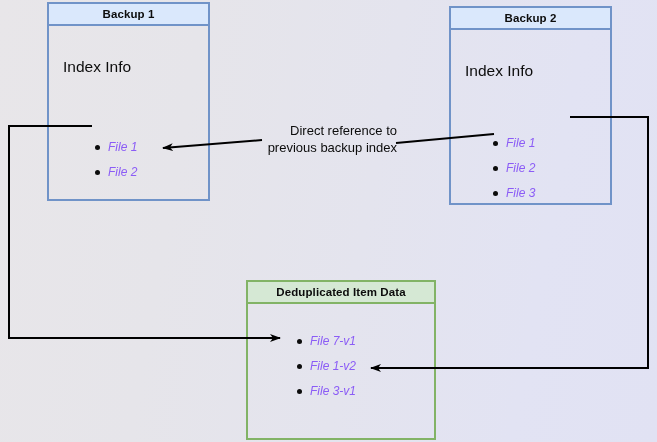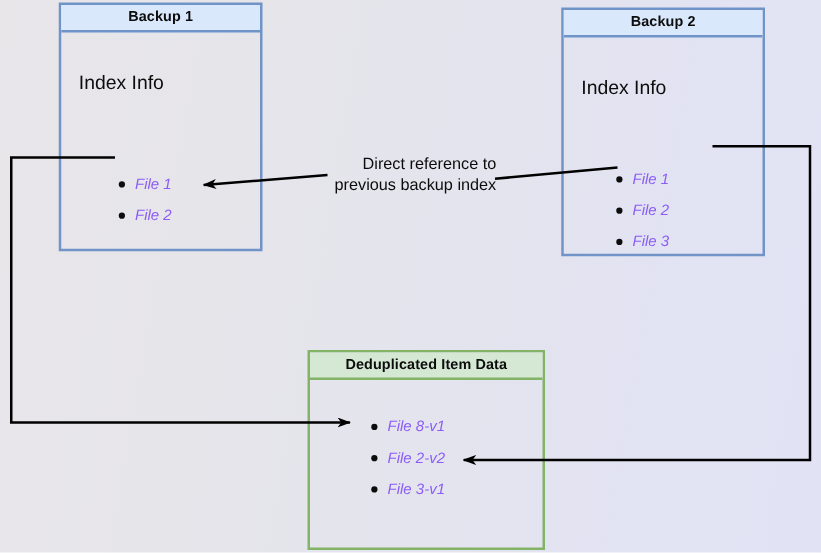--- a/index.html
+++ b/index.html
@@ -138,22 +138,22 @@
         <li>File 2</li>
         <li>File 3</li>
       </ul>
     </div>
   </div>
 
   <div class="box box-green" style="left:230px; top:280px; width:190px; height:160px;margin-left:16px;">
     <div class="box-header">Deduplicated Item Data</div>
     <div class="box-body" style="height:134px;">
       <ul class="file-list" style="left:49px; top:25px;">
-        <li>File 8-v1</li>
-        <li>File 2-v2</li>
+        <li>File 7-v1</li>
+        <li>File 1-v2</li>
         <li>File 3-v1</li>
       </ul>
     </div>
   </div>
 
   <div class="caption" style="left:263px; top:122px; width:134px;">Direct reference to
 previous backup index</div>
 
   <svg id="arrows" viewBox="0 0 657 442" width="657" height="442">
     <defs>

